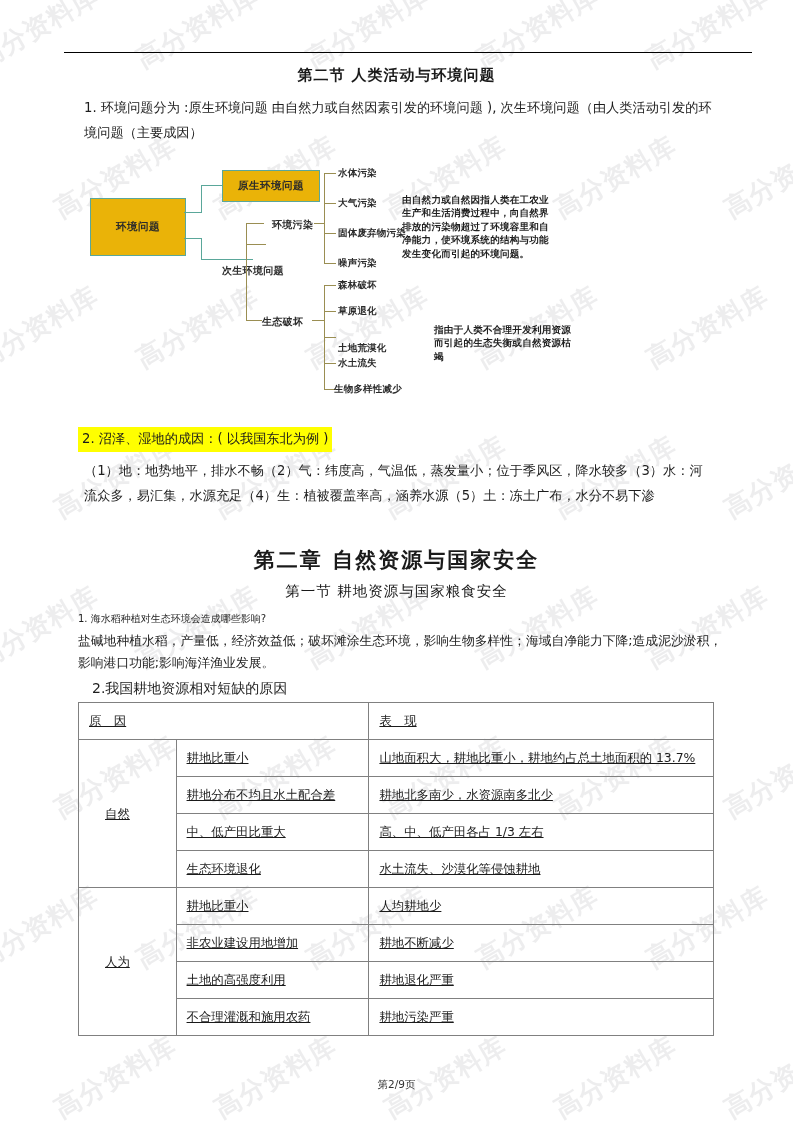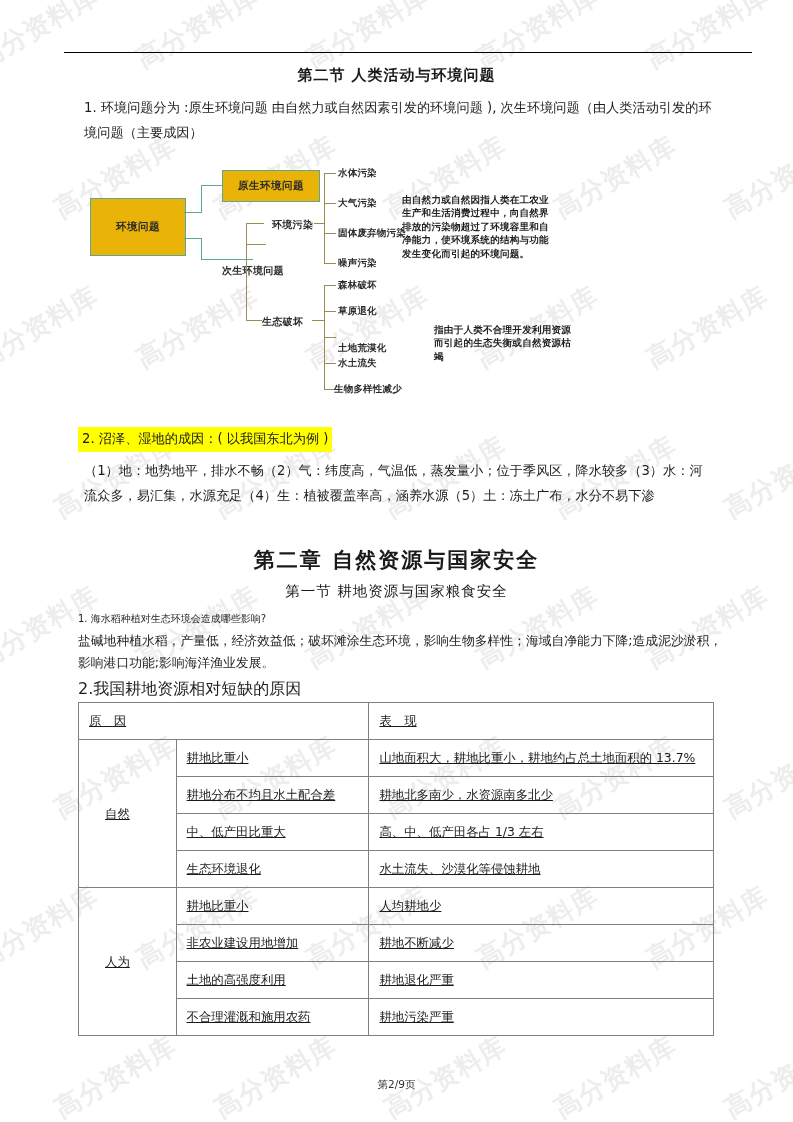--- a/index.html
+++ b/index.html
@@ -46,21 +46,21 @@
 
   
   .p{
     position:absolute;
     font-size:13.2px;line-height:25px;color:#1d1d1d;
   }
   #p-intro{left:84px;top:95px;width:630px;}
   #p-marsh-body{left:84px;top:458px;width:630px;}
   #p-q1{left:78px;top:608px;width:640px;font-size:10px;line-height:21px;}
   #p-a1{left:78px;top:630px;width:648px;font-size:12.8px;line-height:22px;}
-  #p-q2{left:78px;top:678px;width:640px;font-size:16px;line-height:21px;}
+  #p-q2{left:92px;top:678px;width:640px;font-size:14px;line-height:21px;}
 
   .hl{
     position:absolute;left:78px;top:427px;
     background:#ffff00;color:#1a1a1a;
     font-size:13.2px;line-height:20px;
     padding:2px 4px 3px 4px;
     white-space:nowrap;
   }
 
   

